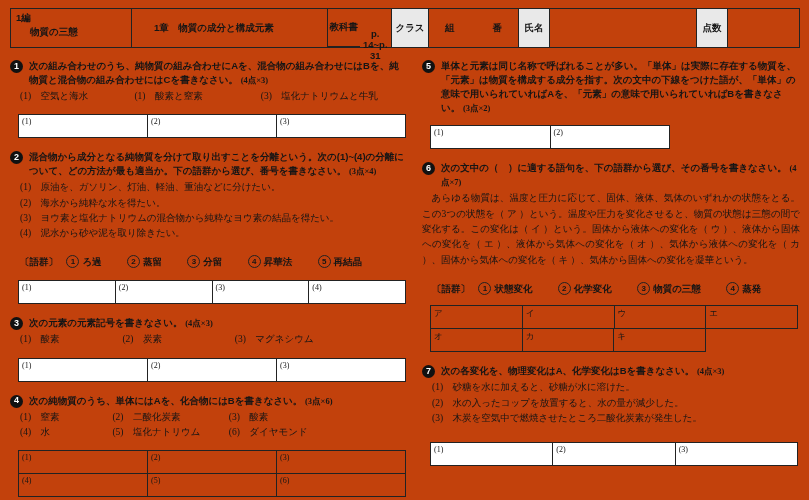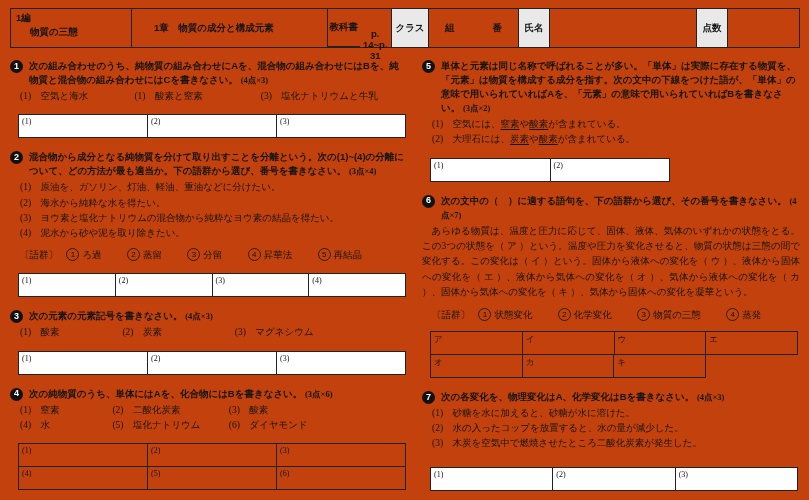--- a/index.html
+++ b/index.html
@@ -39,21 +39,21 @@
   .pts { font-weight:bold; font-size:8.5px; font-family:"Liberation Serif","DejaVu Serif",serif; }
   .items { padding-left:10px; line-height:1.6; margin-top:2px; }
   .item { line-height:1.6; }
   .it { display:inline-block; }
   .q1w1 { width:112px; } .q1w2 { width:124px; }
   .q3w1 { width:100px; } .q3w2 { width:110px; }
   .q4a { width:90px; } .q4b { width:114px; }
   .para { margin-top:2px; line-height:1.62; text-align:justify; }
   .ul { text-decoration:underline; text-underline-offset:2px; }
   
-  .wb { padding-left:10px; margin-top:7px; line-height:1.6; }
+  .wb { padding-left:10px; margin-top:14px; line-height:1.6;font-weight:bold; }
   .wb2 { padding-left:38px; }
   .wb-label { margin-right:6px; }
   .wb-item { margin-right:23px; white-space:nowrap; }
   .wb-item:last-child { margin-right:0; }
   .cnum { display:inline-block; width:11px; height:11px; border:1px solid #222; border-radius:50%;
           font-size:8px; line-height:11px; text-align:center; margin-right:3px; vertical-align:1px;
           font-family:"Liberation Sans","DejaVu Sans",sans-serif; }
   
   .ans { display:flex; border:1.5px solid #222; margin:10px 2px 0 8px; background:#fff; }
   .cell { flex:1; height:20px; padding:2px 3px 0 3px; font-size:8px; }
@@ -206,28 +206,20 @@
     <div class="col right">
 
       <section class="q">
         <div class="qhead">
           <span class="qnum">5</span>
           <div class="qtext">
             <span>単体と元素は同じ名称で呼ばれることが多い。「単体」は実際に存在する物質を、「元素」は物質を構成する成分を指す。次の文中の下線をつけた語が、「単体」の意味で用いられていればAを、「元素」の意味で用いられていればBを書きなさい。</span>
             <span class="pts">(3点×2)</span>
           </div>
         </div>
-        <div class="items">
-          <div class="item">
-            <span>(1)　空気には、</span><span class="ul">窒素</span><span>や</span><span class="ul">酸素</span><span>が含まれている。</span>
-          </div>
-          <div class="item">
-            <span>(2)　大理石には、</span><span class="ul">炭素</span><span>や</span><span class="ul">酸素</span><span>が含まれている。</span>
-          </div>
-        </div>
         <div class="ans ans5">
           <div class="cell"><span>(1)</span></div>
           <div class="cell"><span>(2)</span></div>
         </div>
       </section>
 
       <section class="q">
         <div class="qhead">
           <span class="qnum">6</span>
           <div class="qtext">

